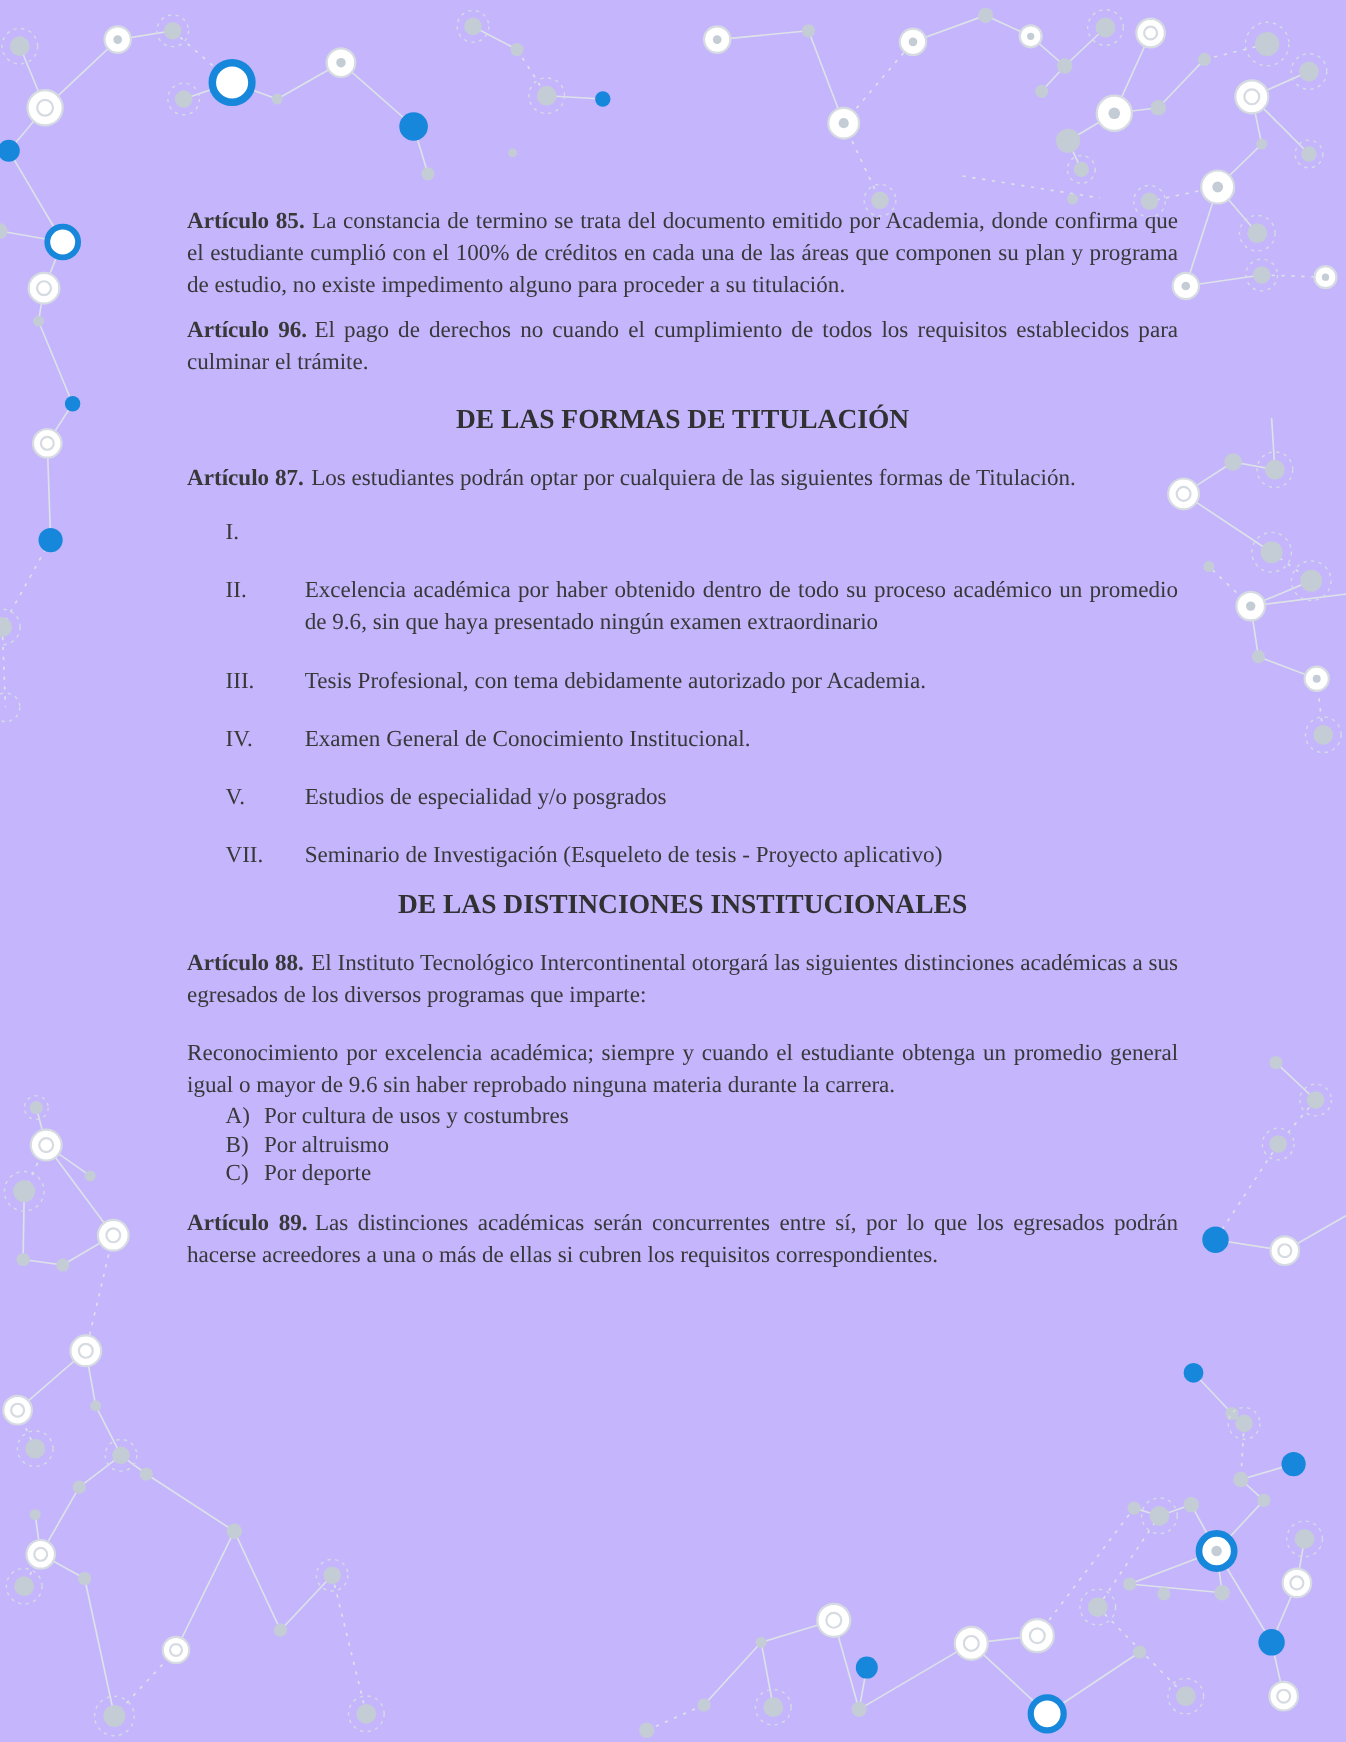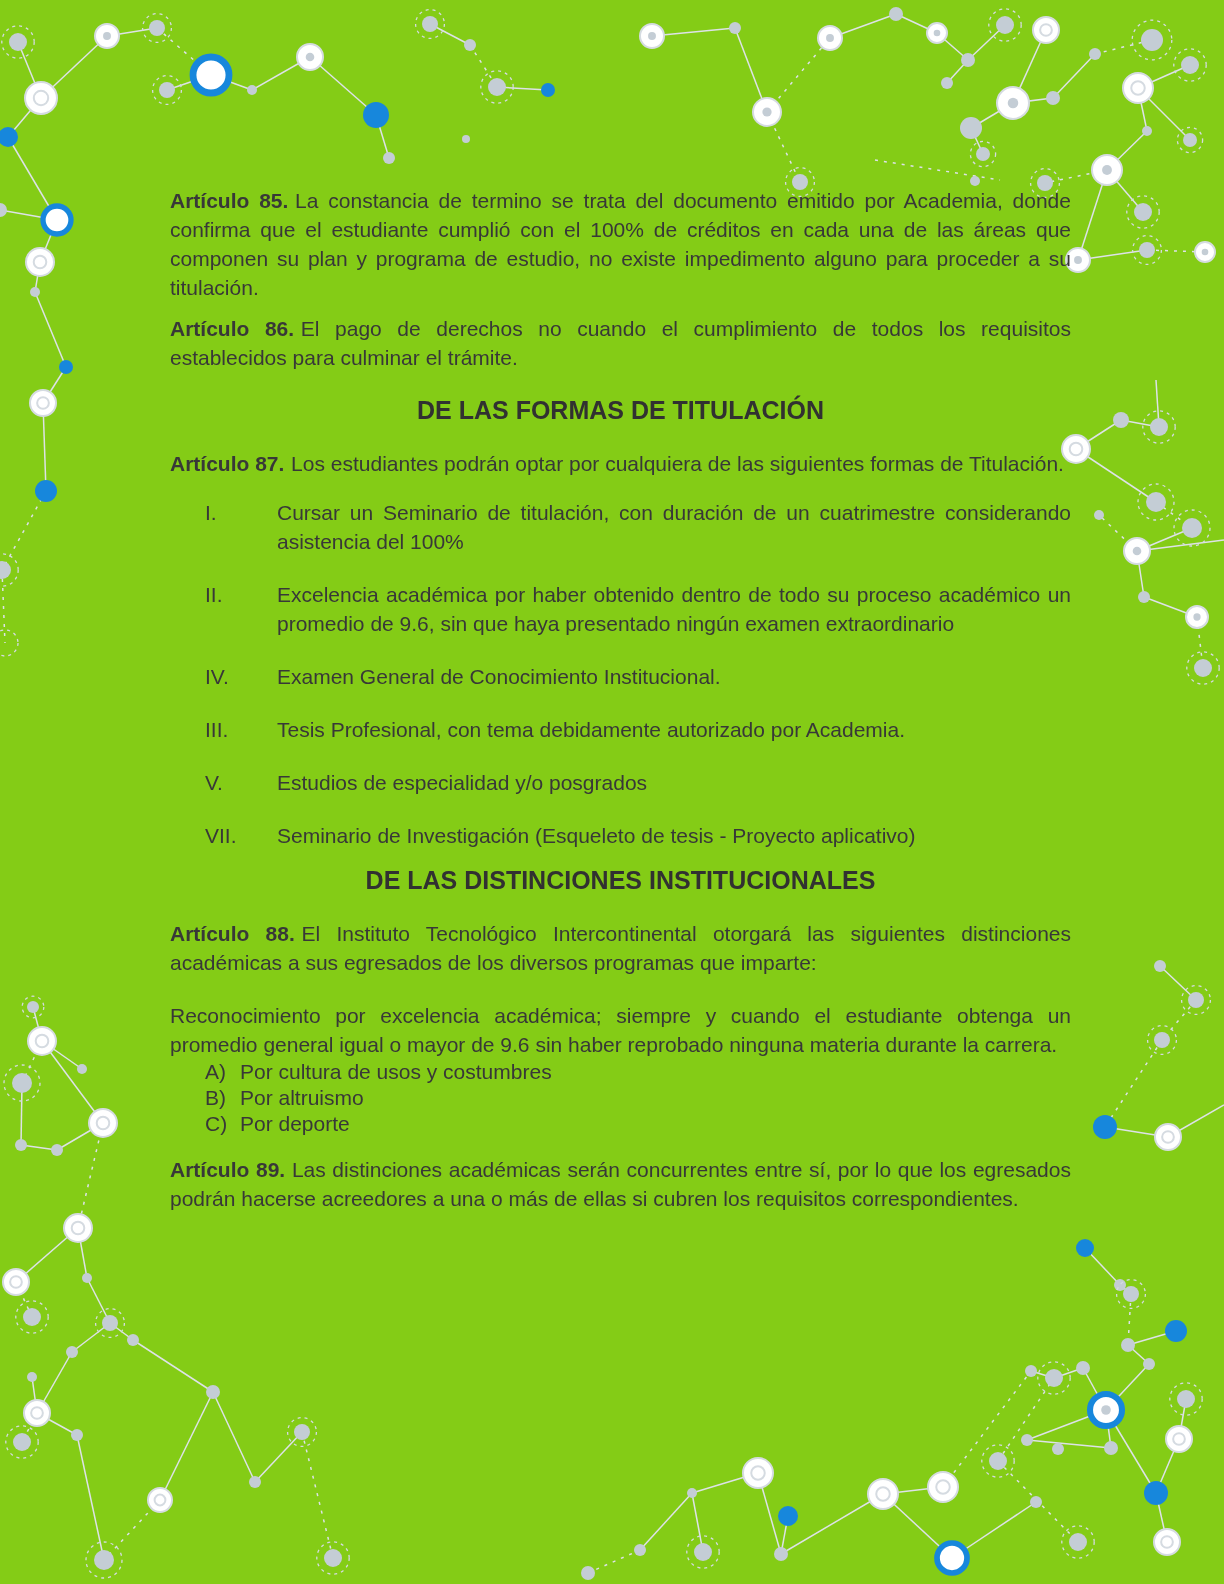--- a/index.html
+++ b/index.html
@@ -1,18 +1,18 @@
 <!DOCTYPE html>
 <html><head>
 <meta charset="utf-8">
 <style>
   html,body{margin:0;padding:0;background:#ffffff;}
   .page{
-    position:relative;width:1224px;height:1584px;background:#84cc16;overflow:hidden;
-    font-family:Liberation Sans, sans-serif;
+    position:relative;width:1224px;height:1584px;background:#c4b5fd;overflow:hidden;
+    font-family:Liberation Serif, serif;
   }
   #decor-svg{position:absolute;left:0;top:0;}
   .content{
     position:absolute;left:170px;top:186px;width:901px;
     color:#383838;font-size:21px;line-height:29px;
   }
   .para{margin:0;text-align:justify;}
   .para .lbl{margin-right:.32em;font-weight:bold;}
   .a85{margin-bottom:12px;}
   .a86{margin-bottom:24px;}
@@ -344,42 +344,41 @@
       <circle cx="333" cy="1558" r="16.2" fill="none" stroke="#d5dbe1" stroke-width="1.3" stroke-dasharray="3 4"></circle>
       <circle cx="333" cy="1558" r="9" fill="#c4cdd5"></circle>
       <circle cx="160" cy="1500" r="12" fill="#ffffff" stroke="#d5dbe1" stroke-width="2"></circle>
       <circle cx="160" cy="1500" r="5.4" fill="#ffffff" stroke="#d5dbe1" stroke-width="2"></circle>
     </svg>
 
   <main class="content">
 
     <p class="para a85"><strong class="lbl">Artículo 85.</strong><span>La constancia de termino se trata del documento emitido por Academia, donde confirma que el estudiante cumplió con el 100% de créditos en cada una de las áreas que componen su plan y programa de estudio, no existe impedimento alguno para proceder a su titulación.</span></p>
 
-    <p class="para a86"><strong class="lbl">Artículo 86.</strong><span>El pago de derechos no cuando el cumplimiento de todos los requisitos establecidos para culminar el trámite.</span></p>
+    <p class="para a86"><strong class="lbl">Artículo 96.</strong><span>El pago de derechos no cuando el cumplimiento de todos los requisitos establecidos para culminar el trámite.</span></p>
 
     <h2 class="section-heading">DE LAS FORMAS DE TITULACIÓN</h2>
 
     <p class="para a87"><strong class="lbl">Artículo 87.</strong><span>Los estudiantes podrán optar por cualquiera de las siguientes formas de Titulación.</span></p>
 
     <div class="rlist">
       <div class="ritem">
         <span class="rnum">I.</span>
-        <span class="rtext">Cursar un Seminario de titulación, con duración de un cuatrimestre considerando asistencia del 100%</span>
       </div>
       <div class="ritem">
         <span class="rnum">II.</span>
         <span class="rtext">Excelencia académica por haber obtenido dentro de todo su proceso académico un promedio de 9.6, sin que haya presentado ningún examen extraordinario</span>
       </div>
       <div class="ritem">
+        <span class="rnum">III.</span>
+        <span class="rtext">Tesis Profesional, con tema debidamente autorizado por Academia.</span>
+      </div>
+      <div class="ritem">
         <span class="rnum">IV.</span>
         <span class="rtext">Examen General de Conocimiento Institucional.</span>
-      </div>
-      <div class="ritem">
-        <span class="rnum">III.</span>
-        <span class="rtext">Tesis Profesional, con tema debidamente autorizado por Academia.</span>
       </div>
       <div class="ritem">
         <span class="rnum">V.</span>
         <span class="rtext">Estudios de especialidad y/o posgrados</span>
       </div>
       <div class="ritem">
         <span class="rnum">VII.</span>
         <span class="rtext">Seminario de Investigación (Esqueleto de tesis - Proyecto aplicativo)</span>
       </div>
     </div>

